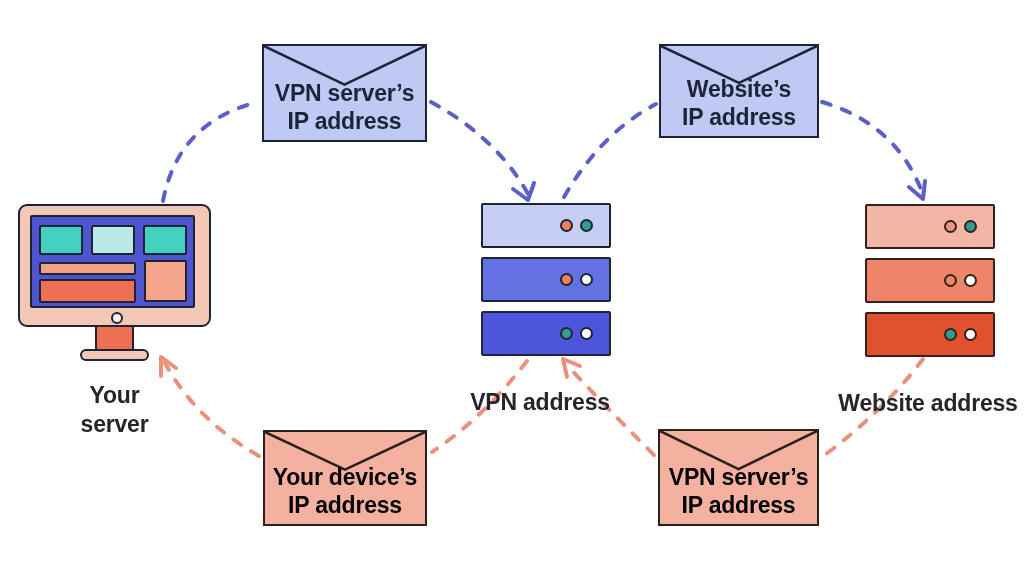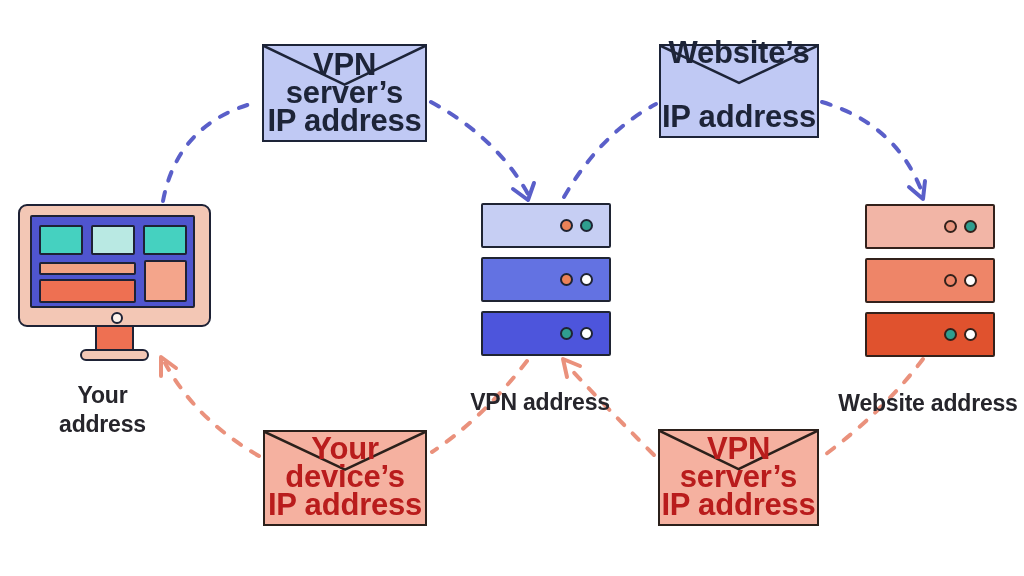--- a/index.html
+++ b/index.html
@@ -9,23 +9,23 @@
   
   .arrows{position:absolute;left:0;top:0;width:1024px;height:576px;}
   .dash-blue{fill:none;stroke:#5a5fc9;stroke-width:4;stroke-dasharray:9 12;stroke-linecap:round;}
   .dash-orange{fill:none;stroke:#ea917c;stroke-width:4;stroke-dasharray:9 12;stroke-linecap:round;}
   .head-blue{fill:none;stroke:#5a5fc9;stroke-width:4;stroke-linecap:round;stroke-linejoin:round;}
   .head-orange{fill:none;stroke:#ea917c;stroke-width:4;stroke-linecap:round;stroke-linejoin:round;}
 
   
   .env{position:absolute;box-sizing:border-box;border:2.5px solid;display:flex;flex-direction:column;
        justify-content:flex-end;padding-bottom:5px;text-align:center;
-       font-size:31px;line-height:28px;font-weight:600;letter-spacing:-0.2px;}
+       font-size:23px;line-height:28px;font-weight:600;letter-spacing:-0.2px;}
   .env.blue{background:#c0c9f4;border-color:#1d2438;color:#1d2438;}
-  .env.salmon{background:#f5b1a0;border-color:#2b201b;color:#b91c1c;}
+  .env.salmon{background:#f5b1a0;border-color:#2b201b;color:#000000;}
   .env .flap{position:absolute;left:0;top:0;width:100%;height:100%;}
   .env .flap polyline{fill:none;stroke-width:2.5px;vector-effect:non-scaling-stroke;}
   .env.blue .flap polyline{stroke:#1d2438;}
   .env.salmon .flap polyline{stroke:#2b201b;}
   .env-line{position:relative;}
 
   
   .srow{position:absolute;box-sizing:border-box;width:130px;height:45px;border:2.5px solid;border-radius:2px;
         display:flex;align-items:center;justify-content:flex-end;gap:7px;padding-right:16px;}
   .srow.vpn{border-color:#1f2433;}
@@ -89,23 +89,23 @@
         <div class="t1"></div>
         <div class="t2"></div>
         <div class="t3"></div>
         <div class="b1"></div>
         <div class="b2"></div>
         <div class="bR"></div>
       </div>
       <div class="m-cam"></div>
     </div>
   </div>
-  <div class="node-label" style="left:6px;top:381px;width:193px;">
+  <div class="node-label" style="left:18px;top:381px;width:193px;">
     <div>Your</div>
-    <div>address</div>
+    <div>server</div>
   </div>
 
   <div class="srow vpn v1" style="left:481px;top:203px;">
     <span class="dot orange"></span>
     <span class="dot teal"></span>
   </div>
   <div class="srow vpn v2" style="left:481px;top:257px;">
     <span class="dot orange"></span>
     <span class="dot white"></span>
   </div>
@@ -130,21 +130,21 @@
   <div class="node-label" style="left:838px;top:389px;width:180px;">Website address</div>
 
   <div class="env blue" style="left:262px;top:44px;width:165px;height:98px;">
     <svg class="flap" viewBox="0 0 100 100" preserveAspectRatio="none">
       <polyline points="0,0 50,41 100,0"></polyline>
     </svg>
     <div class="env-line">VPN server’s</div>
     <div class="env-line">IP address</div>
   </div>
 
-  <div class="env blue" style="left:659px;top:44px;width:160px;height:94px;gap:36px;">
+  <div class="env blue" style="left:659px;top:44px;width:160px;height:94px;">
     <svg class="flap" viewBox="0 0 100 100" preserveAspectRatio="none">
       <polyline points="0,0 50,41 100,0"></polyline>
     </svg>
     <div class="env-line">Website’s</div>
     <div class="env-line">IP address</div>
   </div>
 
   <div class="env salmon" style="left:263px;top:430px;width:164px;height:96px;">
     <svg class="flap" viewBox="0 0 100 100" preserveAspectRatio="none">
       <polyline points="0,0 50,41 100,0"></polyline>

